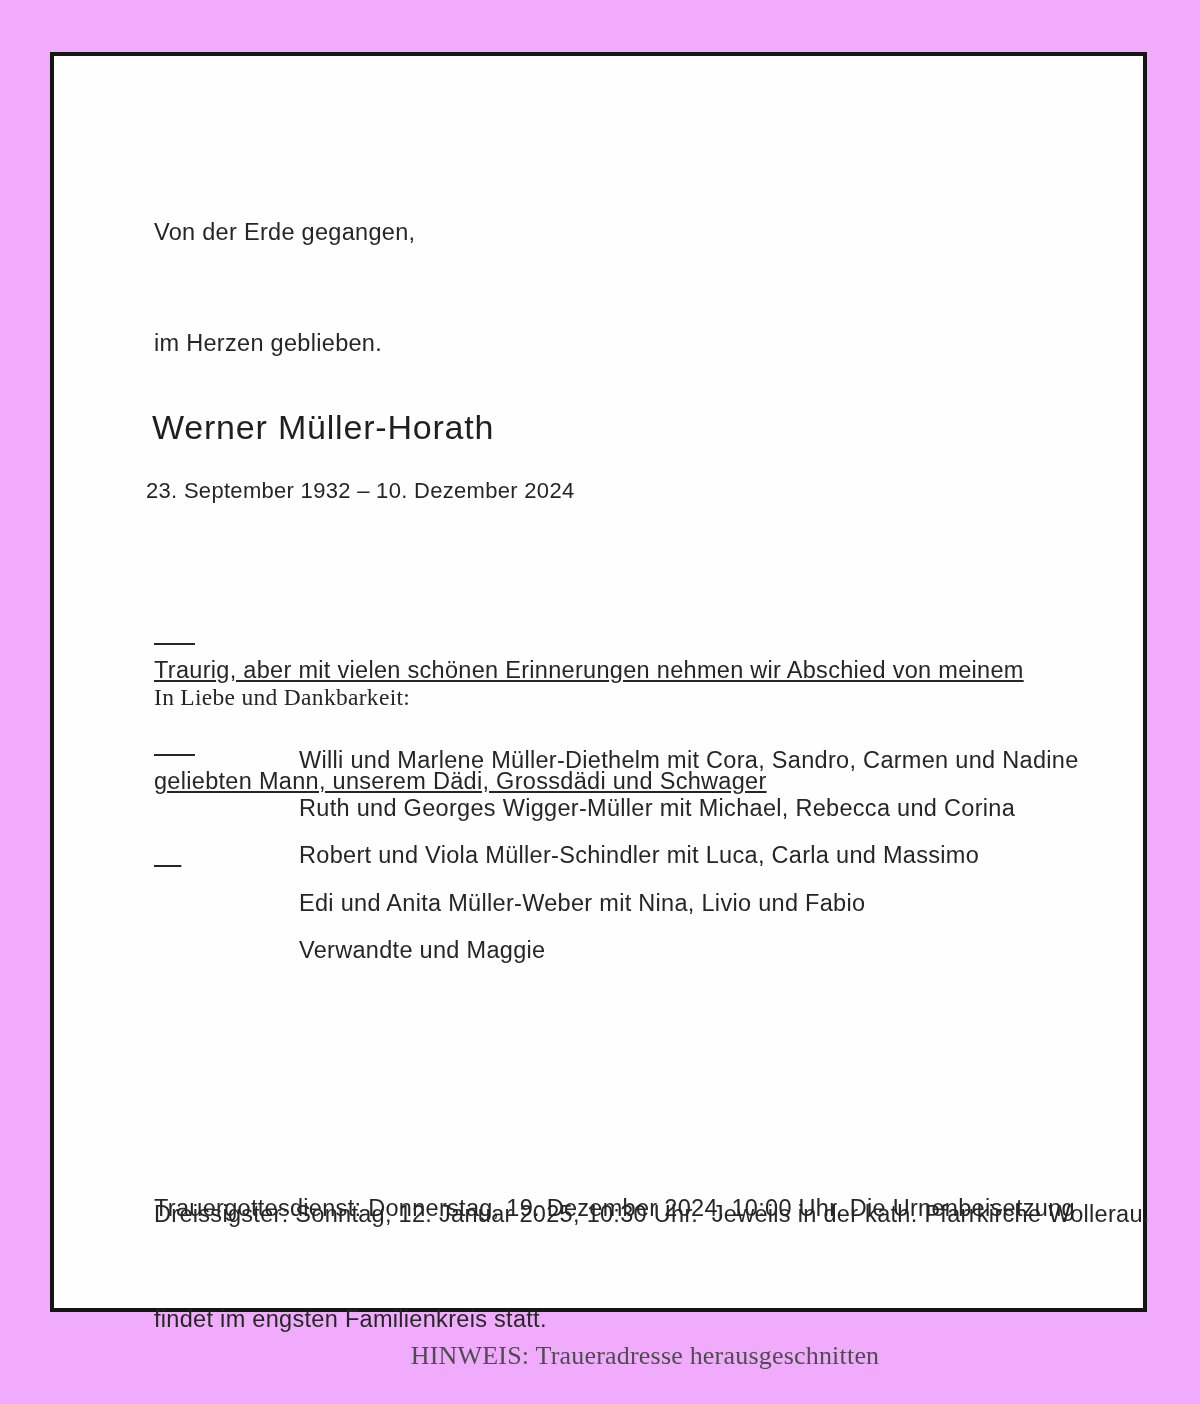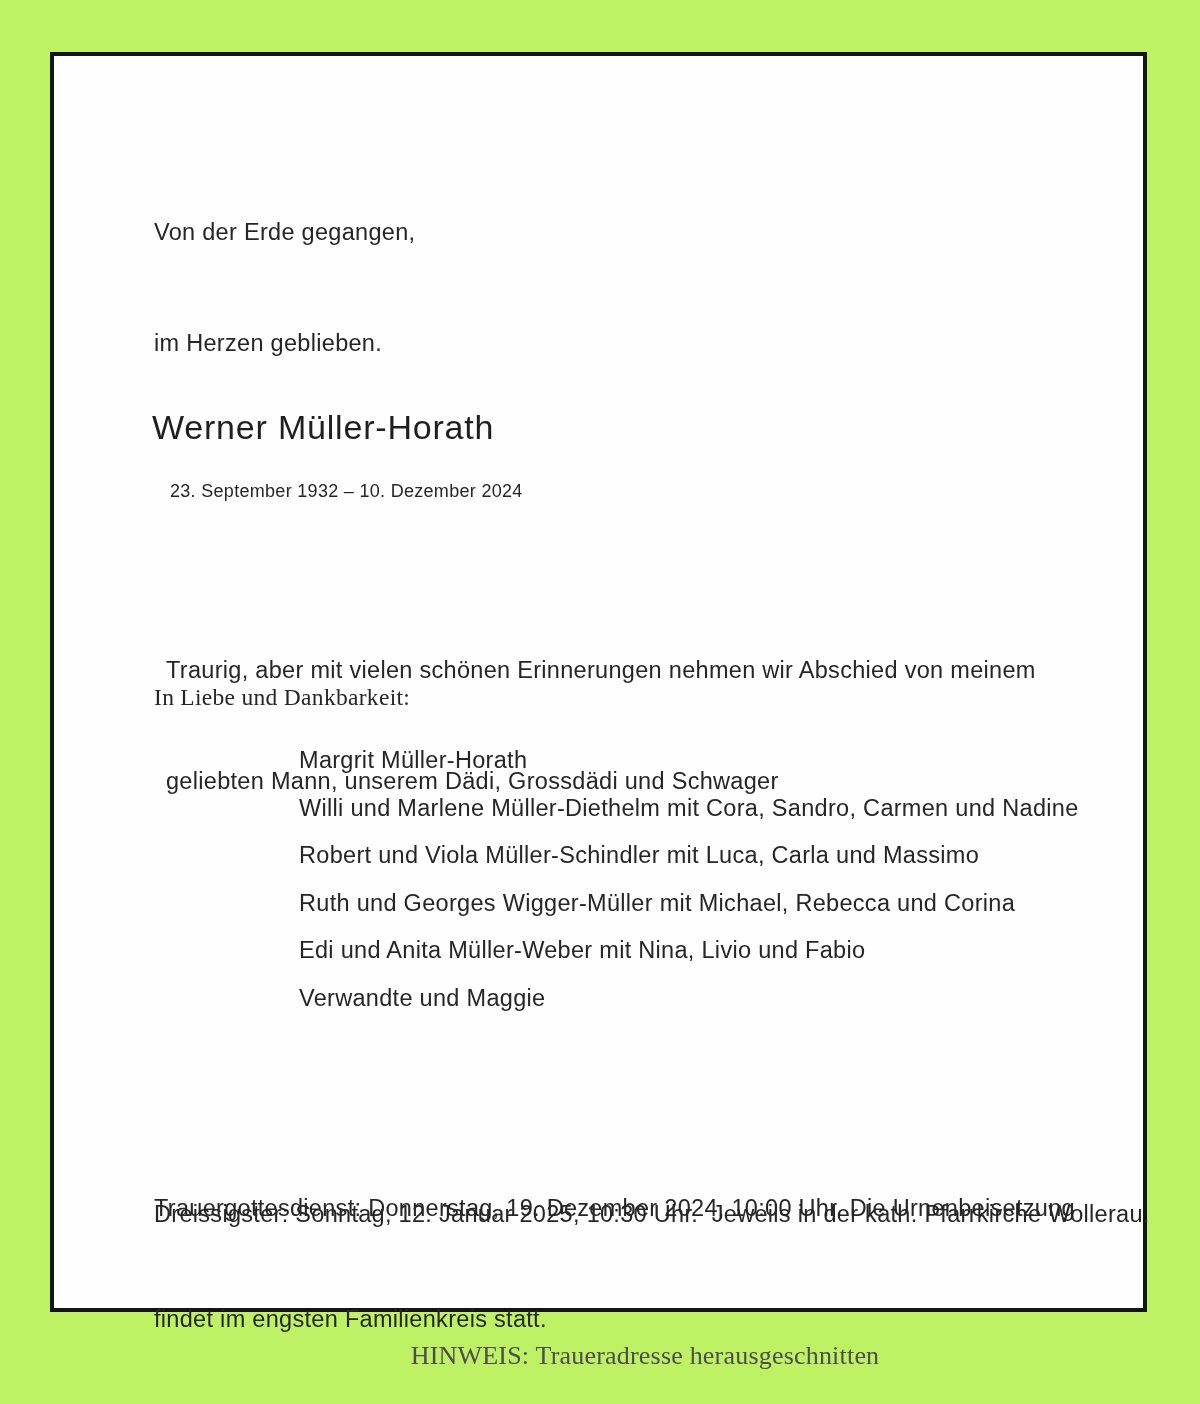--- a/index.html
+++ b/index.html
@@ -4,21 +4,21 @@
 <style>
   * { margin: 0; padding: 0; box-sizing: border-box; }
   html, body {
     background: #ffffff;
     font-family: "Liberation Sans", sans-serif;
   }
   .page {
     position: relative;
     width: 1200px;
     height: 1404px;
-    background: #bef264;
+    background: #f0abfc;
     overflow: hidden;
   }
   .card {
     position: absolute;
     left: 50px;
     top: 52px;
     width: 1097px;
     height: 1260px;
     border: 4px solid #151515;
     background: #fefefe;
@@ -38,29 +38,29 @@
     top: 343px;
     color: #1f1f1f;
     font-size: 34px;
     font-weight: 400;
     letter-spacing: 0.8px;
     line-height: 56px;
     white-space: nowrap;
   }
   .deceased-dates {
     position: absolute;
-    left: 116px;
+    left: 92px;
     top: 418px;
     color: #262626;
-    font-size: 18px;
+    font-size: 22px;
     letter-spacing: 0.3px;
     line-height: 34px;
     white-space: nowrap;
   }
-  .intro { left: 112px; top: 522px; }
+  .intro { left: 100px; top: 522px; text-decoration: underline; }
   .gratitude-heading { left: 100px; top: 623px; font-family: Liberation Serif, serif; }
   .mourners {
     position: absolute;
     left: 245px;
     top: 681px;
   }
   .mourners .mourner-line {
     display: block;
     color: #262626;
     font-size: 23.5px;
@@ -101,24 +101,23 @@
     <div class="deceased-dates">23. September 1932 – 10. Dezember 2024</div>
 
     <div class="txt intro">
       <div>Traurig, aber mit vielen schönen Erinnerungen nehmen wir Abschied von meinem</div>
       <div>geliebten Mann, unserem Dädi, Grossdädi und Schwager</div>
     </div>
 
     <div class="txt gratitude-heading">In Liebe und Dankbarkeit:</div>
 
     <div class="mourners">
-      <span class="mourner-line">Margrit Müller-Horath</span>
       <span class="mourner-line">Willi und Marlene Müller-Diethelm mit Cora, Sandro, Carmen und Nadine</span>
+      <span class="mourner-line">Ruth und Georges Wigger-Müller mit Michael, Rebecca und Corina</span>
       <span class="mourner-line">Robert und Viola Müller-Schindler mit Luca, Carla und Massimo</span>
-      <span class="mourner-line">Ruth und Georges Wigger-Müller mit Michael, Rebecca und Corina</span>
       <span class="mourner-line">Edi und Anita Müller-Weber mit Nina, Livio und Fabio</span>
       <span class="mourner-line">Verwandte und Maggie</span>
     </div>
 
     <div class="txt service">
       <div>Trauergottesdienst: Donnerstag, 19. Dezember 2024, 10:00 Uhr. Die Urnenbeisetzung</div>
       <div>findet im engsten Familienkreis statt.</div>
     </div>
 
     <div class="txt thirtieth">Dreissigster: Sonntag, 12. Januar 2025, 10:30 Uhr.  Jeweils in der kath. Pfarrkirche Wollerau.</div>

